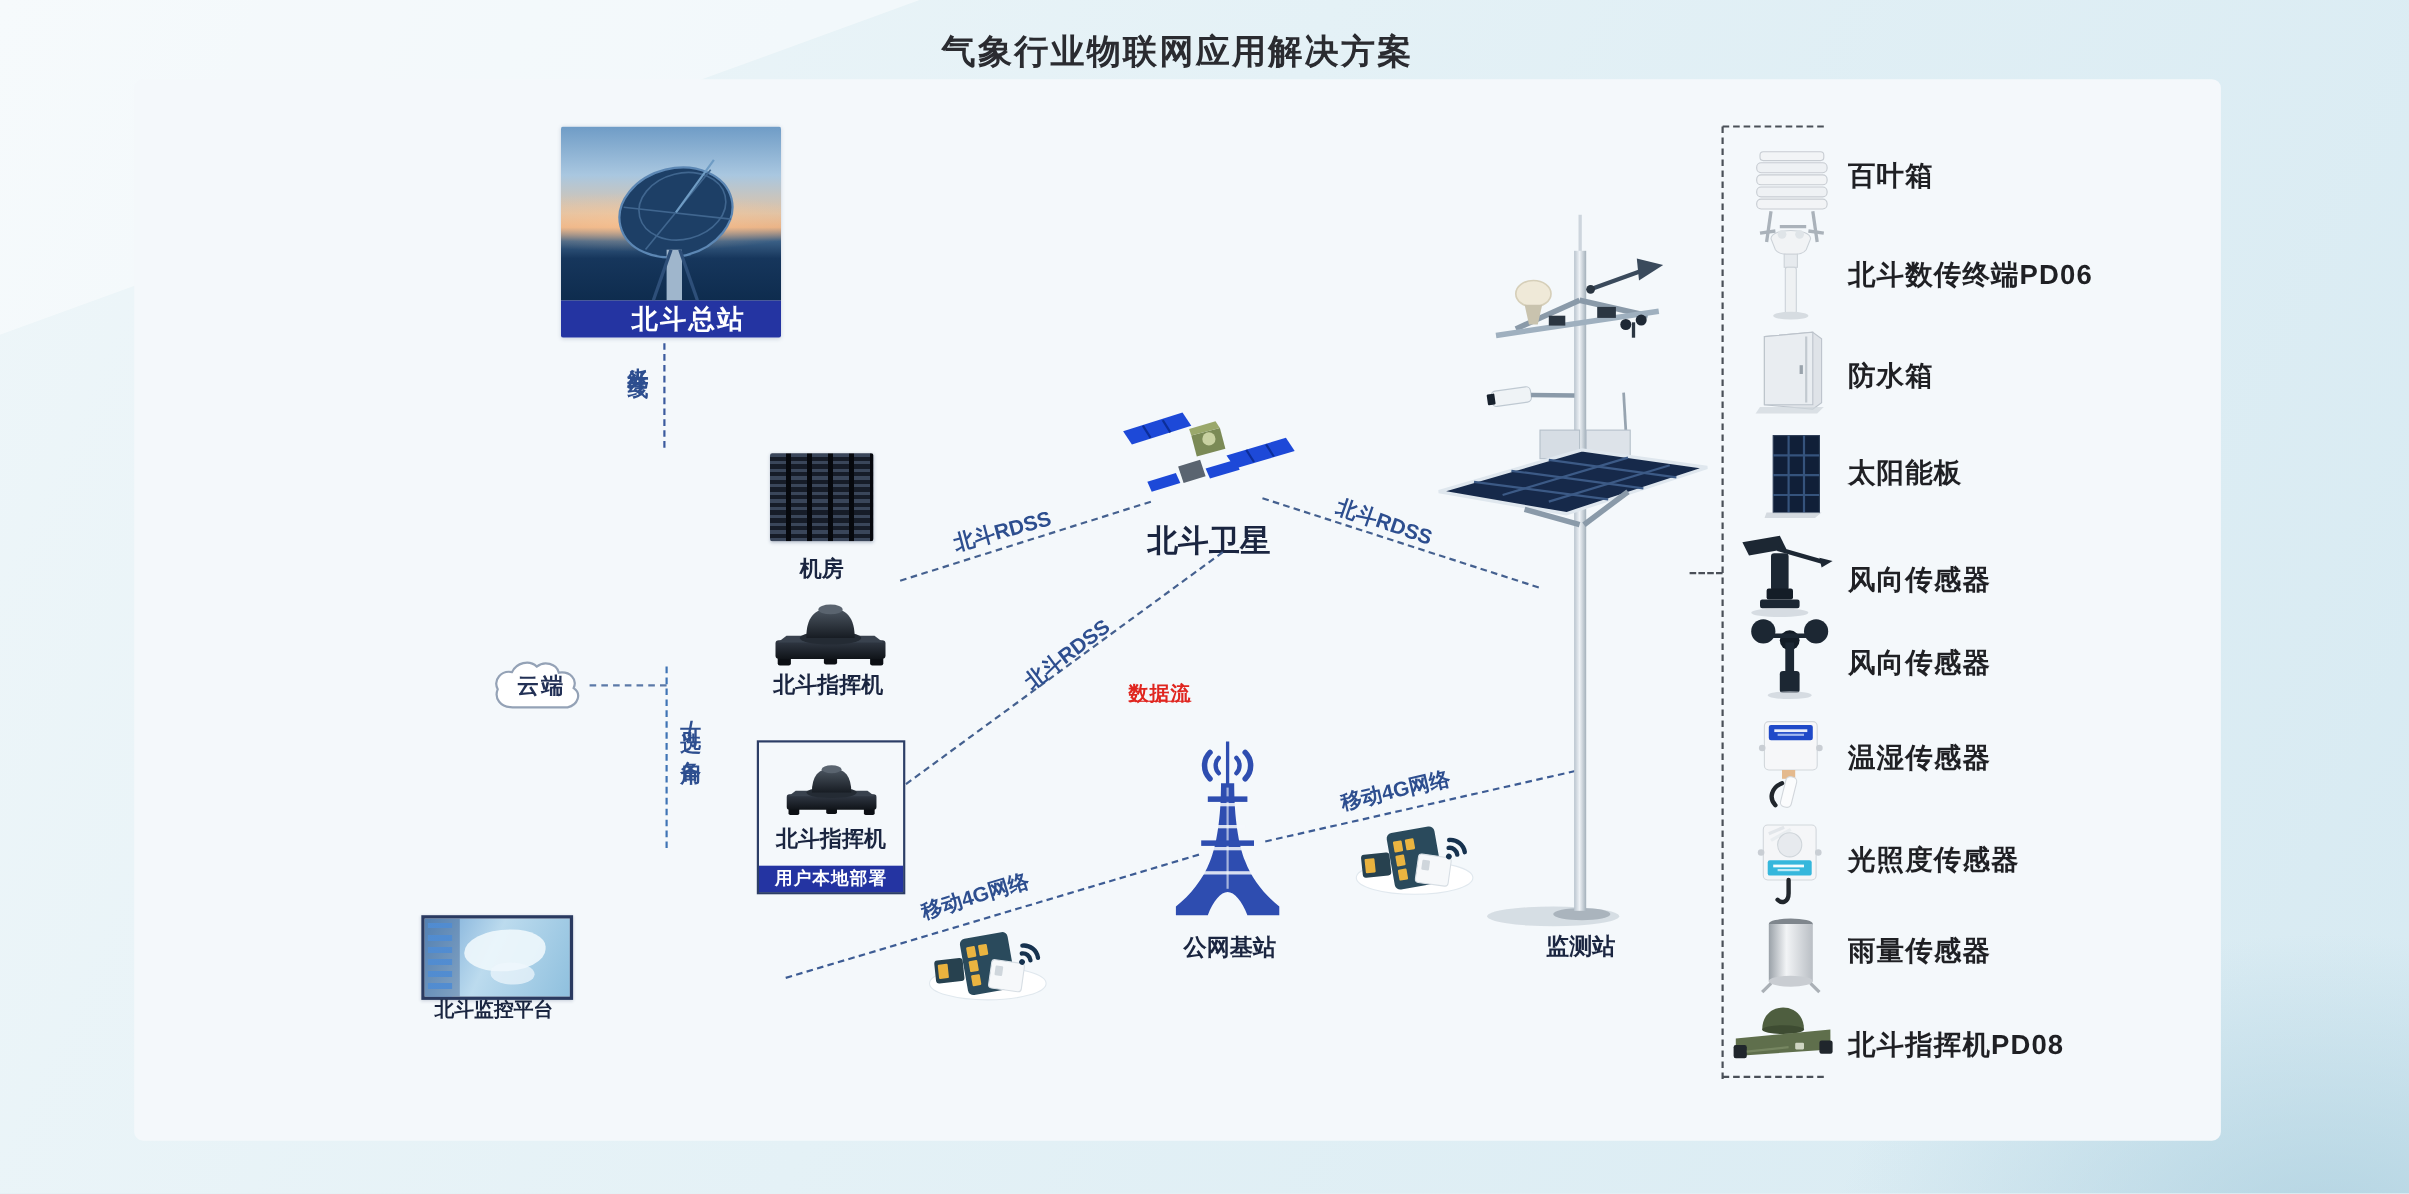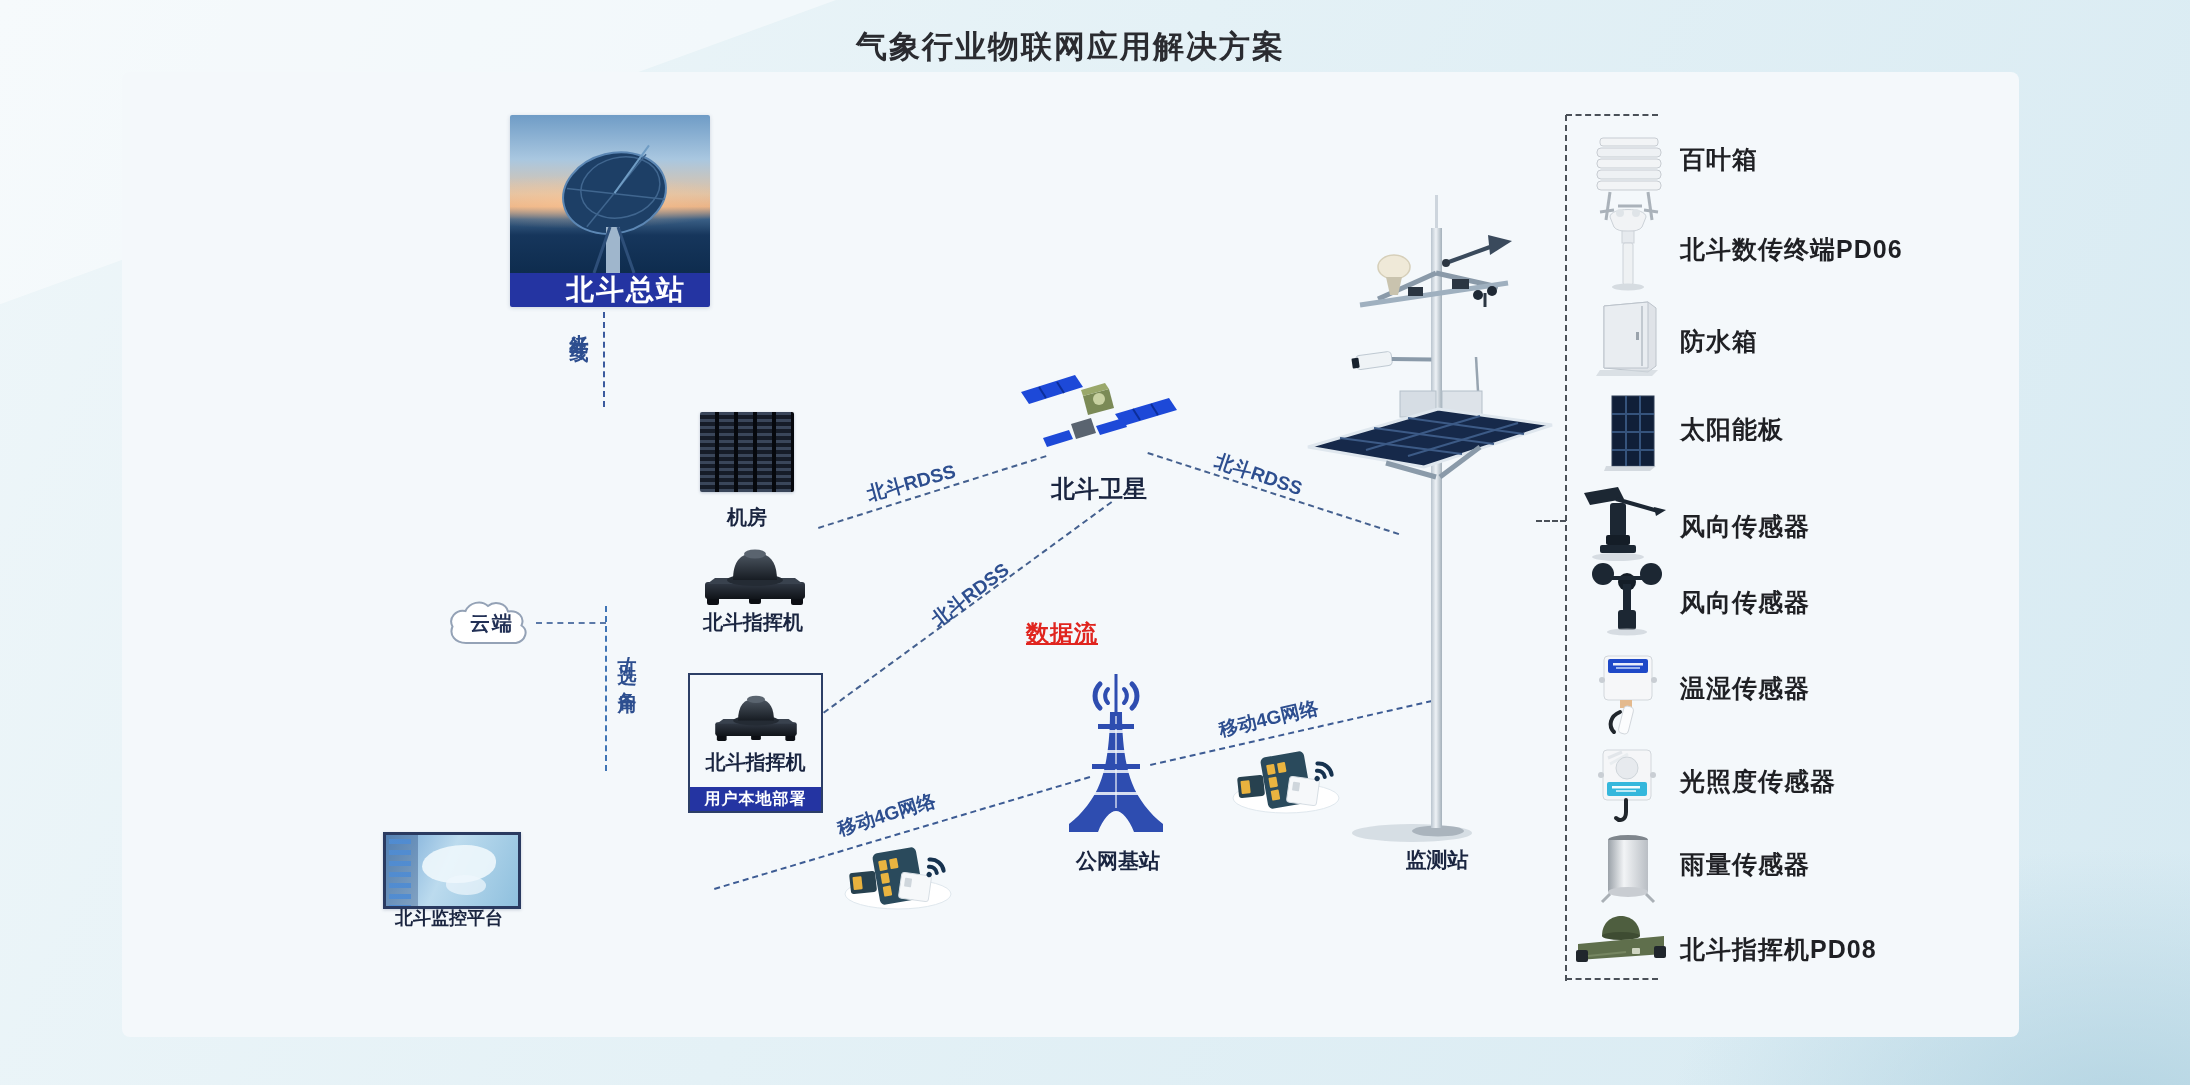--- a/index.html
+++ b/index.html
@@ -19,21 +19,21 @@
   .photo{position:absolute;display:flex;flex-direction:column;border-radius:2px;
     overflow:hidden;box-shadow:0 1px 4px rgba(30,50,90,.18);}
   .photo .band{background:#2434a2;color:#ffffff;font-weight:700;
     display:flex;align-items:center;justify-content:center;letter-spacing:2px;}
   .lbl{position:absolute;color:#1a2540;font-weight:700;text-align:center;}
   .bluetext{color:#2d4e8f;font-weight:700;}
   .vtext{writing-mode:vertical-rl;text-orientation:upright;letter-spacing:3px;}
   .dash-h{position:absolute;border-top:2.5px dashed #44608f;transform-origin:0 0;}
   .dash-v{position:absolute;border-left:2.5px dashed #3f74b5;}
   .linklabel{position:absolute;font-size:19px;white-space:nowrap;}
-  .redtext{position:absolute;color:#e0251f;font-weight:700;font-size:23px;letter-spacing:1px;text-decoration:underline;}
+  .redtext{position:absolute;color:#e0251f;font-weight:700;font-size:18px;letter-spacing:1px;text-decoration:underline;}
 
   
   .hq-photo{left:510px;top:115px;width:200px;height:192px;}
   .hq-sky{flex:1;position:relative;
     background:linear-gradient(180deg,#6f9cc6 0%,#a9c7e0 28%,#dfc3a6 50%,#e8b185 58%,#3a5f85 66%,#16365c 76%,#0e2c4e 100%);}
   .hq-glow{position:absolute;left:-20%;top:38%;width:140%;height:34%;
     background:radial-gradient(ellipse at 40% 50%, rgba(255,200,150,.6), rgba(255,200,150,0) 70%);}
   .hq-photo .band{height:34px;font-size:22px;}
 
   
@@ -112,21 +112,21 @@
           <ellipse cx="112" cy="74" rx="40" ry="30" fill="none" stroke="#40668f" stroke-width="1.5"></ellipse>
           <line x1="60" y1="62" x2="152" y2="96" stroke="#40668f" stroke-width="1.5"></line>
           <line x1="70" y1="104" x2="145" y2="48" stroke="#40668f" stroke-width="1.5"></line>
           <line x1="105" y1="78" x2="150" y2="40" stroke="#6f9cc4" stroke-width="2"></line>
         </g>
         <rect x="96" y="112" width="14" height="46" fill="#9fb6cc"></rect>
         <line x1="84" y1="158" x2="100" y2="112" stroke="#2e4f79" stroke-width="3"></line>
         <line x1="124" y1="158" x2="108" y2="112" stroke="#2e4f79" stroke-width="3"></line>
       </svg>
     </div>
-    <div class="band" style="height:34px;font-size:28px;padding-left:32px;">北斗总站</div>
+    <div class="band" style="height:34px;font-size:24px;padding-left:32px;">北斗总站</div>
   </div>
 
   <div class="dash-v" style="left:603px;top:312px;height:95px;border-color:#3b5a9e;"></div>
   <div class="lbl bluetext vtext" style="left:566px;top:318px;font-size:19px;">光纤专线</div>
 
 
   <div class="racks abs"></div>
   <div class="lbl" style="left:700px;top:504px;width:94px;font-size:20px;">机房</div>
 
   <svg class="abs" style="left:703px;top:534px;" width="104" height="76" viewBox="0 0 104 76">
@@ -193,21 +193,21 @@
     <polygon points="68,24 94,17 99,36 73,43" fill="#7b8a56"></polygon>
     <polygon points="68,24 94,17 90,11 66,18" fill="#9aa86b"></polygon>
     <circle cx="84" cy="27" r="6" fill="#c9d1a1"></circle>
     <polygon points="100,42 154,26 162,38 108,54" fill="#1d49d8"></polygon>
     <line x1="118" y1="37" x2="125" y2="48" stroke="#0c2e9a" stroke-width="2"></line>
     <line x1="136" y1="32" x2="143" y2="43" stroke="#0c2e9a" stroke-width="2"></line>
     <polygon points="56,52 76,46 81,61 61,67" fill="#5a6470"></polygon>
     <polygon points="81,54 108,46 112,55 85,63" fill="#1d49d8"></polygon>
     <polygon points="28,66 54,58 58,67 32,75" fill="#1d49d8"></polygon>
   </svg>
-  <div class="lbl" style="left:1038px;top:473px;width:122px;font-size:24px;">北斗卫星</div>
+  <div class="lbl" style="left:1038px;top:473px;width:122px;font-size:28px;">北斗卫星</div>
 
   <div class="dash-h" style="left:818px;top:527px;width:239px;transform:rotate(-17.5deg);"></div>
   <div class="linklabel bluetext" style="left:866px;top:470px;transform:rotate(-15deg);">北斗RDSS</div>
 
   <div class="dash-h" style="left:823px;top:712px;width:357px;transform:rotate(-36.2deg);"></div>
   <div class="linklabel bluetext" style="left:925px;top:582px;transform:rotate(-37deg);">北斗RDSS</div>
 
   <div class="dash-h" style="left:1148px;top:452px;width:264px;transform:rotate(17.9deg);"></div>
   <div class="linklabel bluetext" style="left:1213px;top:462px;transform:rotate(19deg);">北斗RDSS</div>
 

